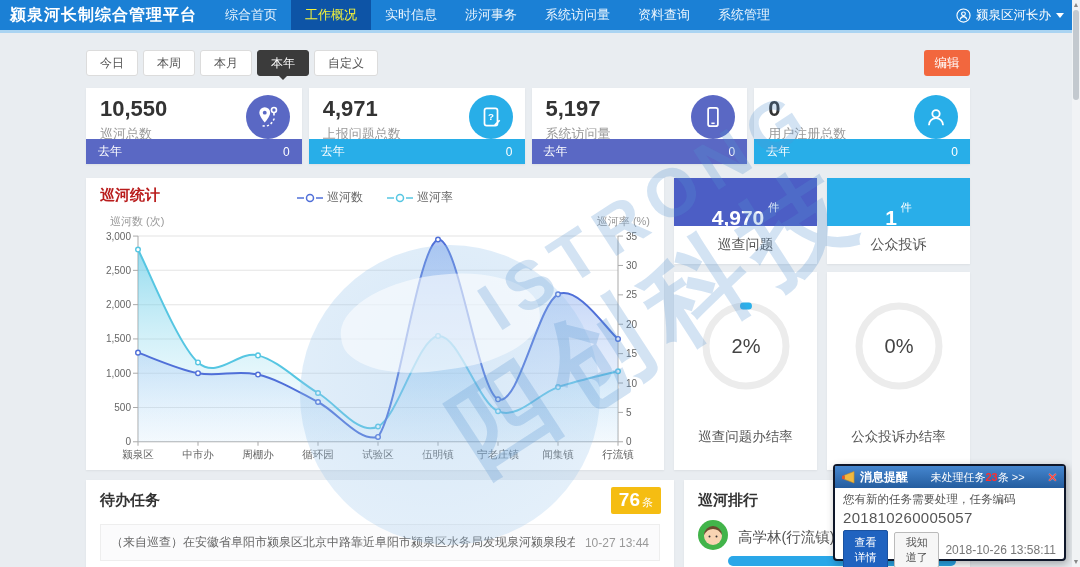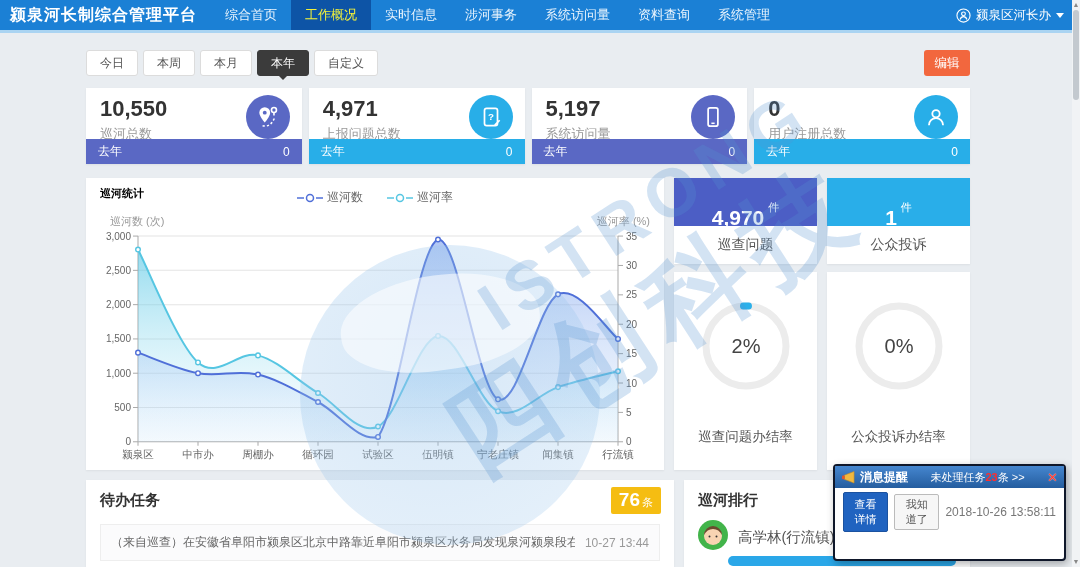--- a/index.html
+++ b/index.html
@@ -27,21 +27,21 @@
 
   .cards-row{position:absolute;top:55px;left:0;width:100%;display:grid;grid-template-columns:repeat(4,1fr);gap:7px;}
   .stat-card{position:relative;background:#fff;height:76px;box-shadow:0 1px 2px rgba(0,0,0,.06);}
   .stat-num{position:absolute;left:14px;top:8px;font-size:22px;font-weight:bold;color:#333;}
   .stat-label{position:absolute;left:14px;top:37px;font-size:13px;color:#999;}
   .stat-icon{position:absolute;right:12px;top:7px;width:44px;height:44px;border-radius:50%;display:flex;align-items:center;justify-content:center;}
   .stat-footer{position:absolute;left:0;bottom:0;width:100%;height:25px;display:flex;justify-content:space-between;align-items:center;padding:0 12px;color:#fff;font-size:12px;}
 
   
   .chart-card{position:absolute;top:145px;left:0;width:578px;height:292px;background:#fff;box-shadow:0 1px 2px rgba(0,0,0,.06);}
-  .chart-title{position:absolute;left:14px;top:8px;font-size:11px;font-weight:bold;color:#000000;}
+  .chart-title{position:absolute;left:14px;top:8px;font-size:15px;font-weight:bold;color:#b91c1c;}
   .chart-legend{position:absolute;left:0;right:0;top:11px;display:flex;justify-content:center;gap:24px;font-size:12px;color:#666;}
   .legend-item{display:flex;align-items:center;gap:4px;cursor:pointer;}
   .axis-caption{position:absolute;top:36px;font-size:11px;color:#999;}
   .chart-svg-holder{position:absolute;left:6px;right:6px;top:50px;bottom:2px;}
 
   
   .panel{position:absolute;top:145px;left:588px;width:296px;height:292px;}
   .issue-box{position:absolute;top:0;width:143px;height:86px;background:#fff;box-shadow:0 1px 2px rgba(0,0,0,.06);}
   .issue-top{height:48px;display:flex;align-items:center;justify-content:center;color:#fff;}
   .issue-val{font-size:21px;font-weight:bold;margin-top:32px;}
@@ -388,20 +388,24 @@
   <div class="popup">
     <div class="popup-header">
       <svg width="15" height="13" viewBox="0 0 16 14">
         <path d="M14 0.5L3.5 4.5v4.5L14 13z" fill="#f0b93f" stroke="#c9891e" stroke-width="0.6"></path>
         <rect x="1" y="4.8" width="3" height="4" rx="1" fill="#e05a2b"></rect>
       </svg>
       <span class="popup-title">消息提醒</span>
       <span class="popup-unproc"><span>未处理任务</span><span class="red">23</span><span>条 &gt;&gt;</span></span>
       <span class="popup-close">✕</span>
     </div>
+    <div class="popup-body">
+      <div class="popup-msg">您有新的任务需要处理，任务编码</div>
+      <div class="popup-code">201810260005057</div>
+    </div>
     <div class="popup-footer">
       <button class="btn-detail">查看详情</button>
       <button class="btn-ack">我知道了</button>
       <span class="popup-time">2018-10-26 13:58:11</span>
     </div>
   </div>
 
   <div class="scrollbar">
     <div class="sb-arrow" style="top:0">▲</div>
     <div class="sb-thumb"></div>

